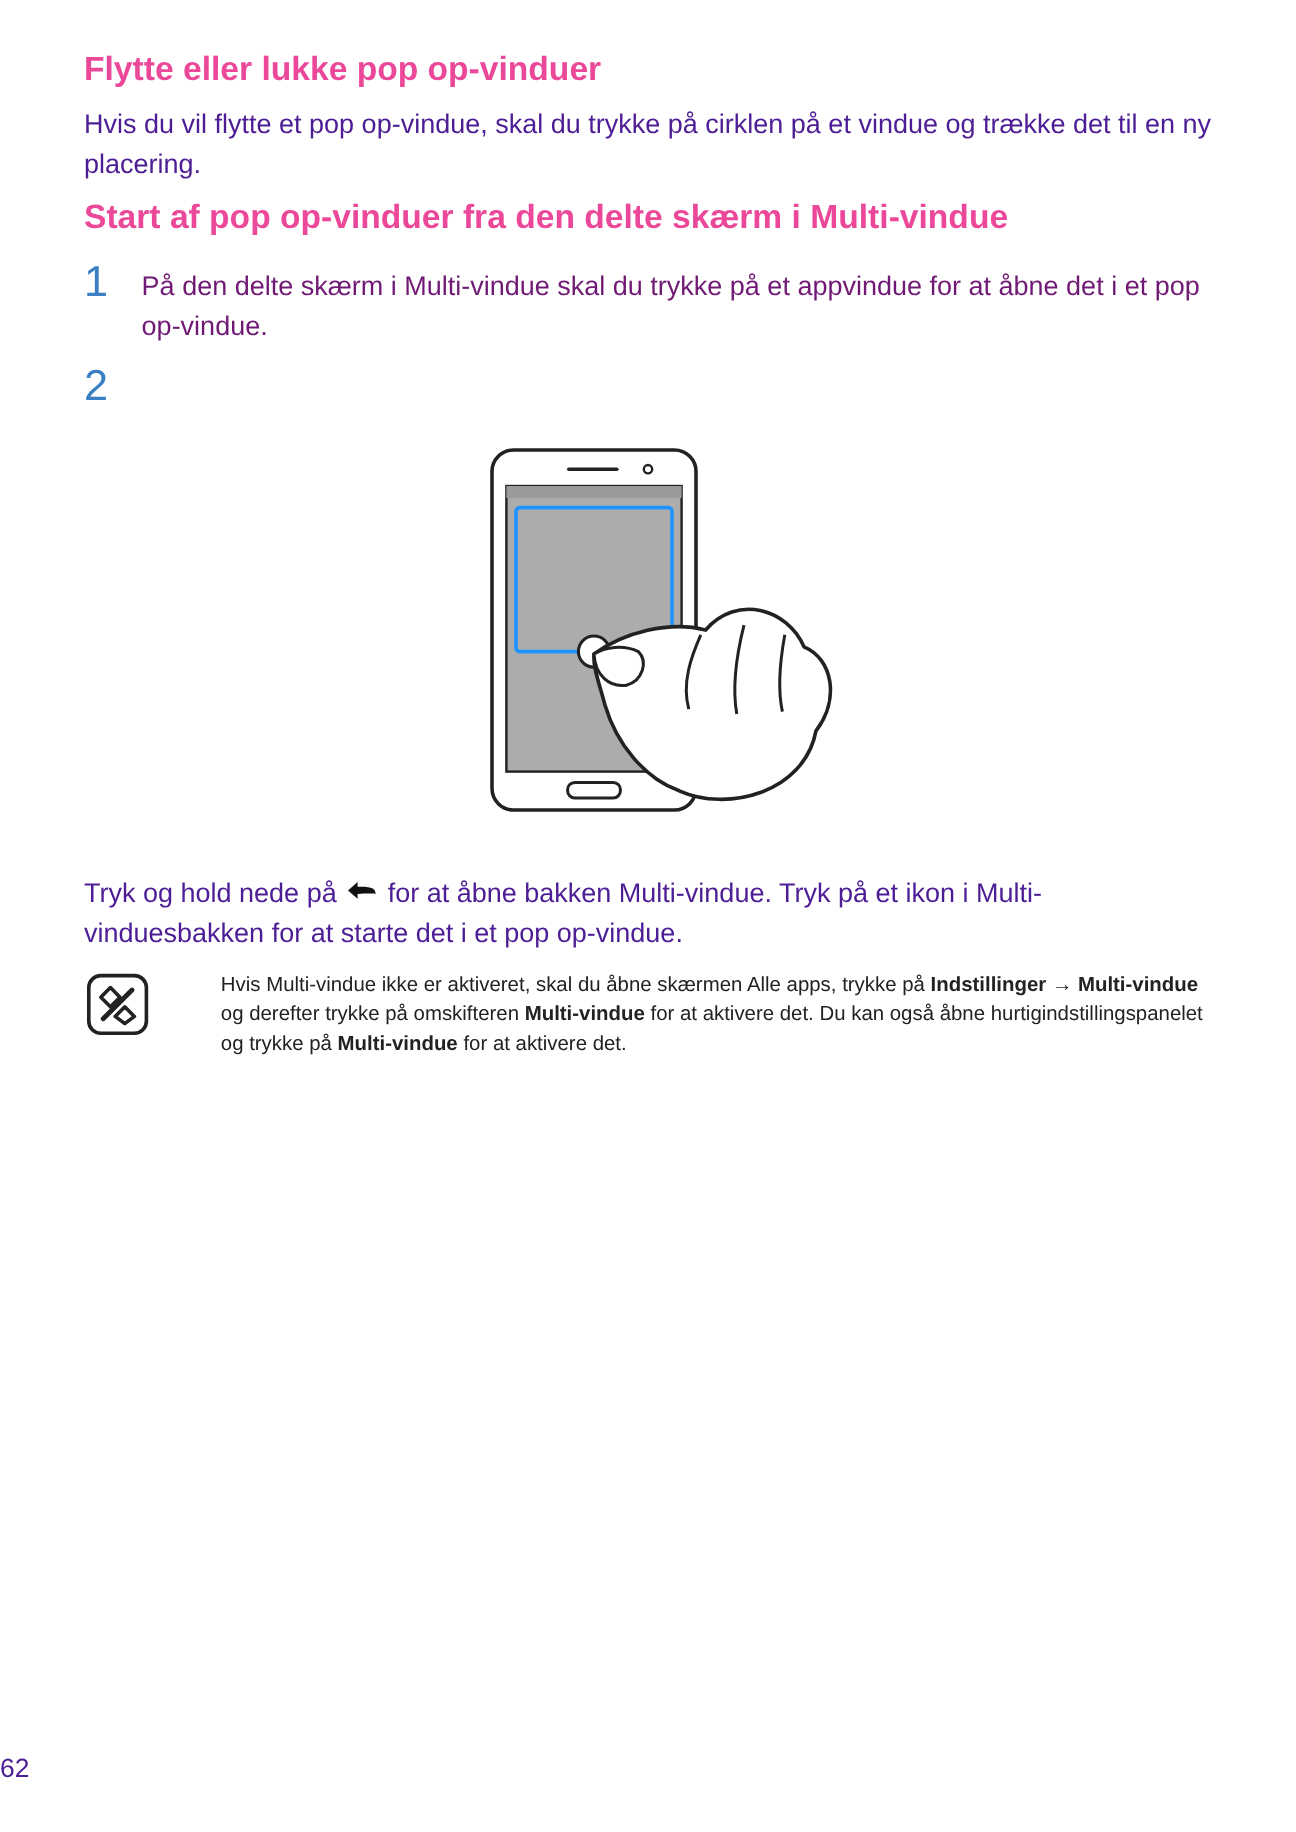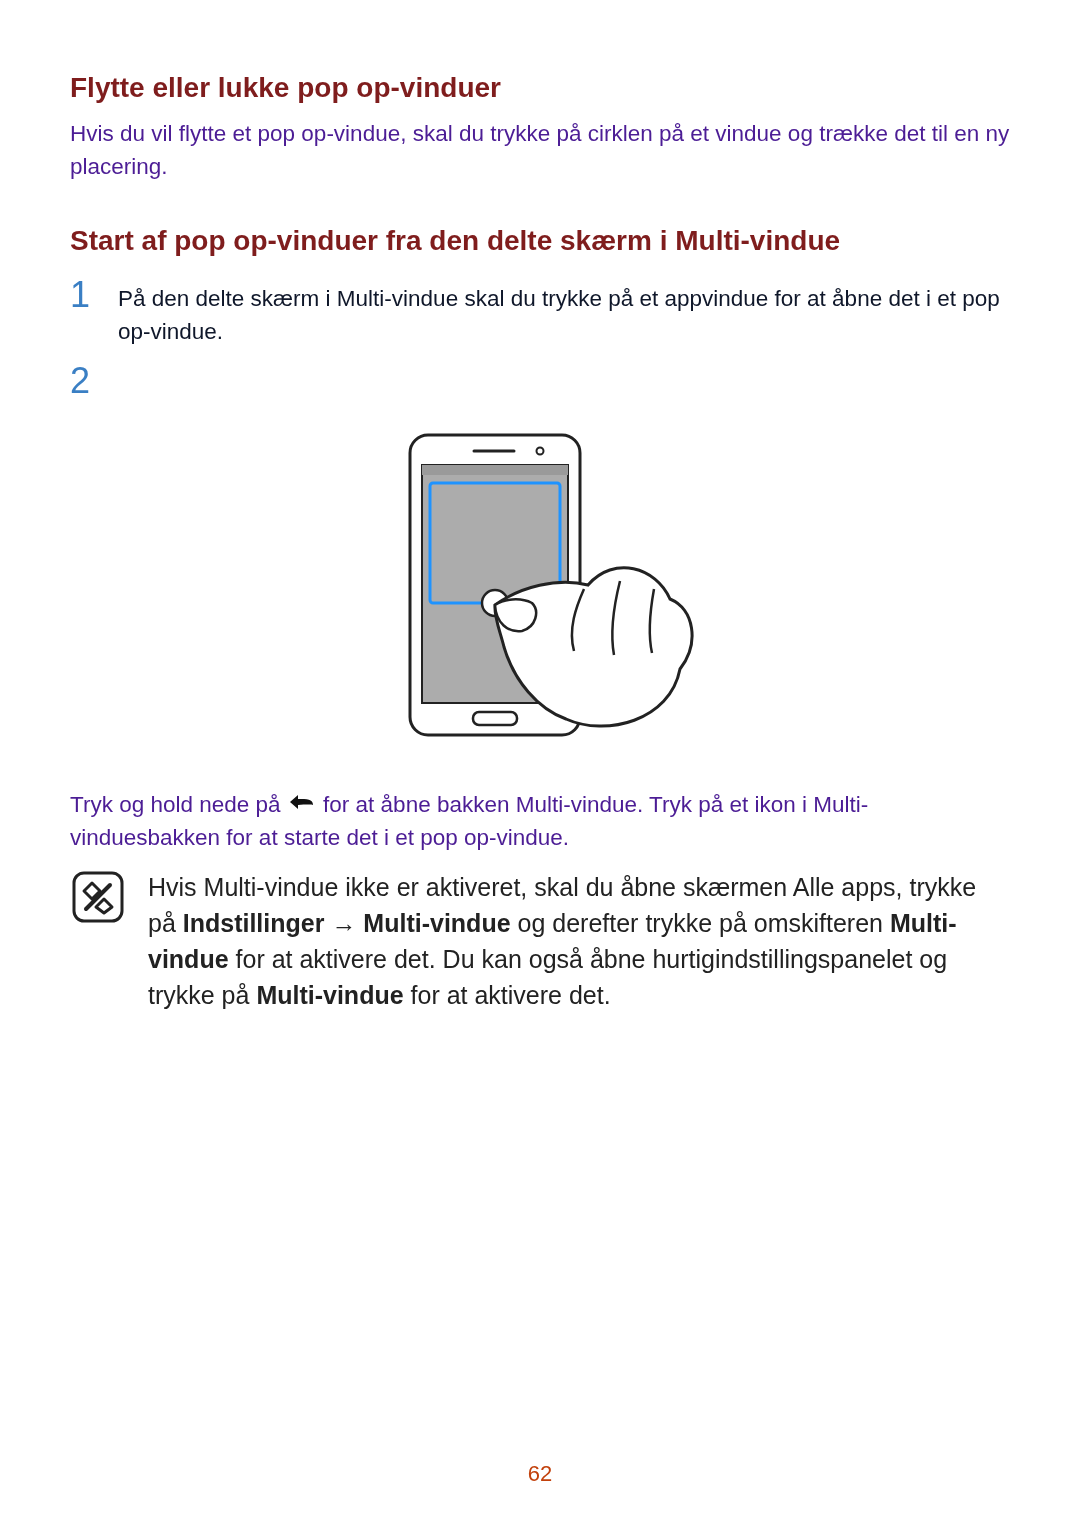--- a/index.html
+++ b/index.html
@@ -29,22 +29,22 @@
       margin-top: -12px;
     }
     .breadcrumb {
       color: #888;
       font-size: 24px;
       font-weight: 400;
     }
     .h2 {
       font-size: 28px;
       font-weight: 700;
-      color: #7f1d1d;
-      margin: 42px 0 14px 0;
+      color: #ec4899;
+      margin: 12px 0 14px 0;
     }
     .body-text {
       font-size: 22.5px;
       line-height: 1.45;
       color: #4c1d95;
       margin: 8px 0;
     }
     .numlist {
       margin: 20px 0;
     }
@@ -58,52 +58,53 @@
       font-weight: 400;
       color: #3a7fc4;
       line-height: 1;
       width: 30px;
       flex-shrink: 0;
       font-family: "Segoe UI Light", "Helvetica Neue", Arial, sans-serif;
     }
     .numitem .txt {
       font-size: 22.5px;
       line-height: 1.45;
-      color: #0f172a;
+      color: #701a75;
       padding-top: 6px;
     }
     .illustration {
       display: flex;
       justify-content: center;
       margin: 30px 0 40px 0;
     }
     .note-block {
       display: flex;
       gap: 22px;
       margin-top: 14px;
     }
     .note-icon {
       flex-shrink: 0;
       width: 56px;
       height: 56px;
     }
     .note-text {
-      font-size: 25px;
+      font-size: 17px;
       line-height: 1.45;
       color: #222;
+      margin-left: 36px;
     }
     .bold { font-weight: 700; }
     .page-number {
       position: absolute;
       bottom: 40px;
       left: 0;
       right: 0;
-      text-align: center;
+      text-align: left;
       font-size: 22px;
-      color: #c2410c;
+      color: #4c1d95;
       margin-top: 38px;
     }
     .inline-icon {
       display: inline-block;
       vertical-align: middle;
     }
   </style>
 </head>
 <body>
 

